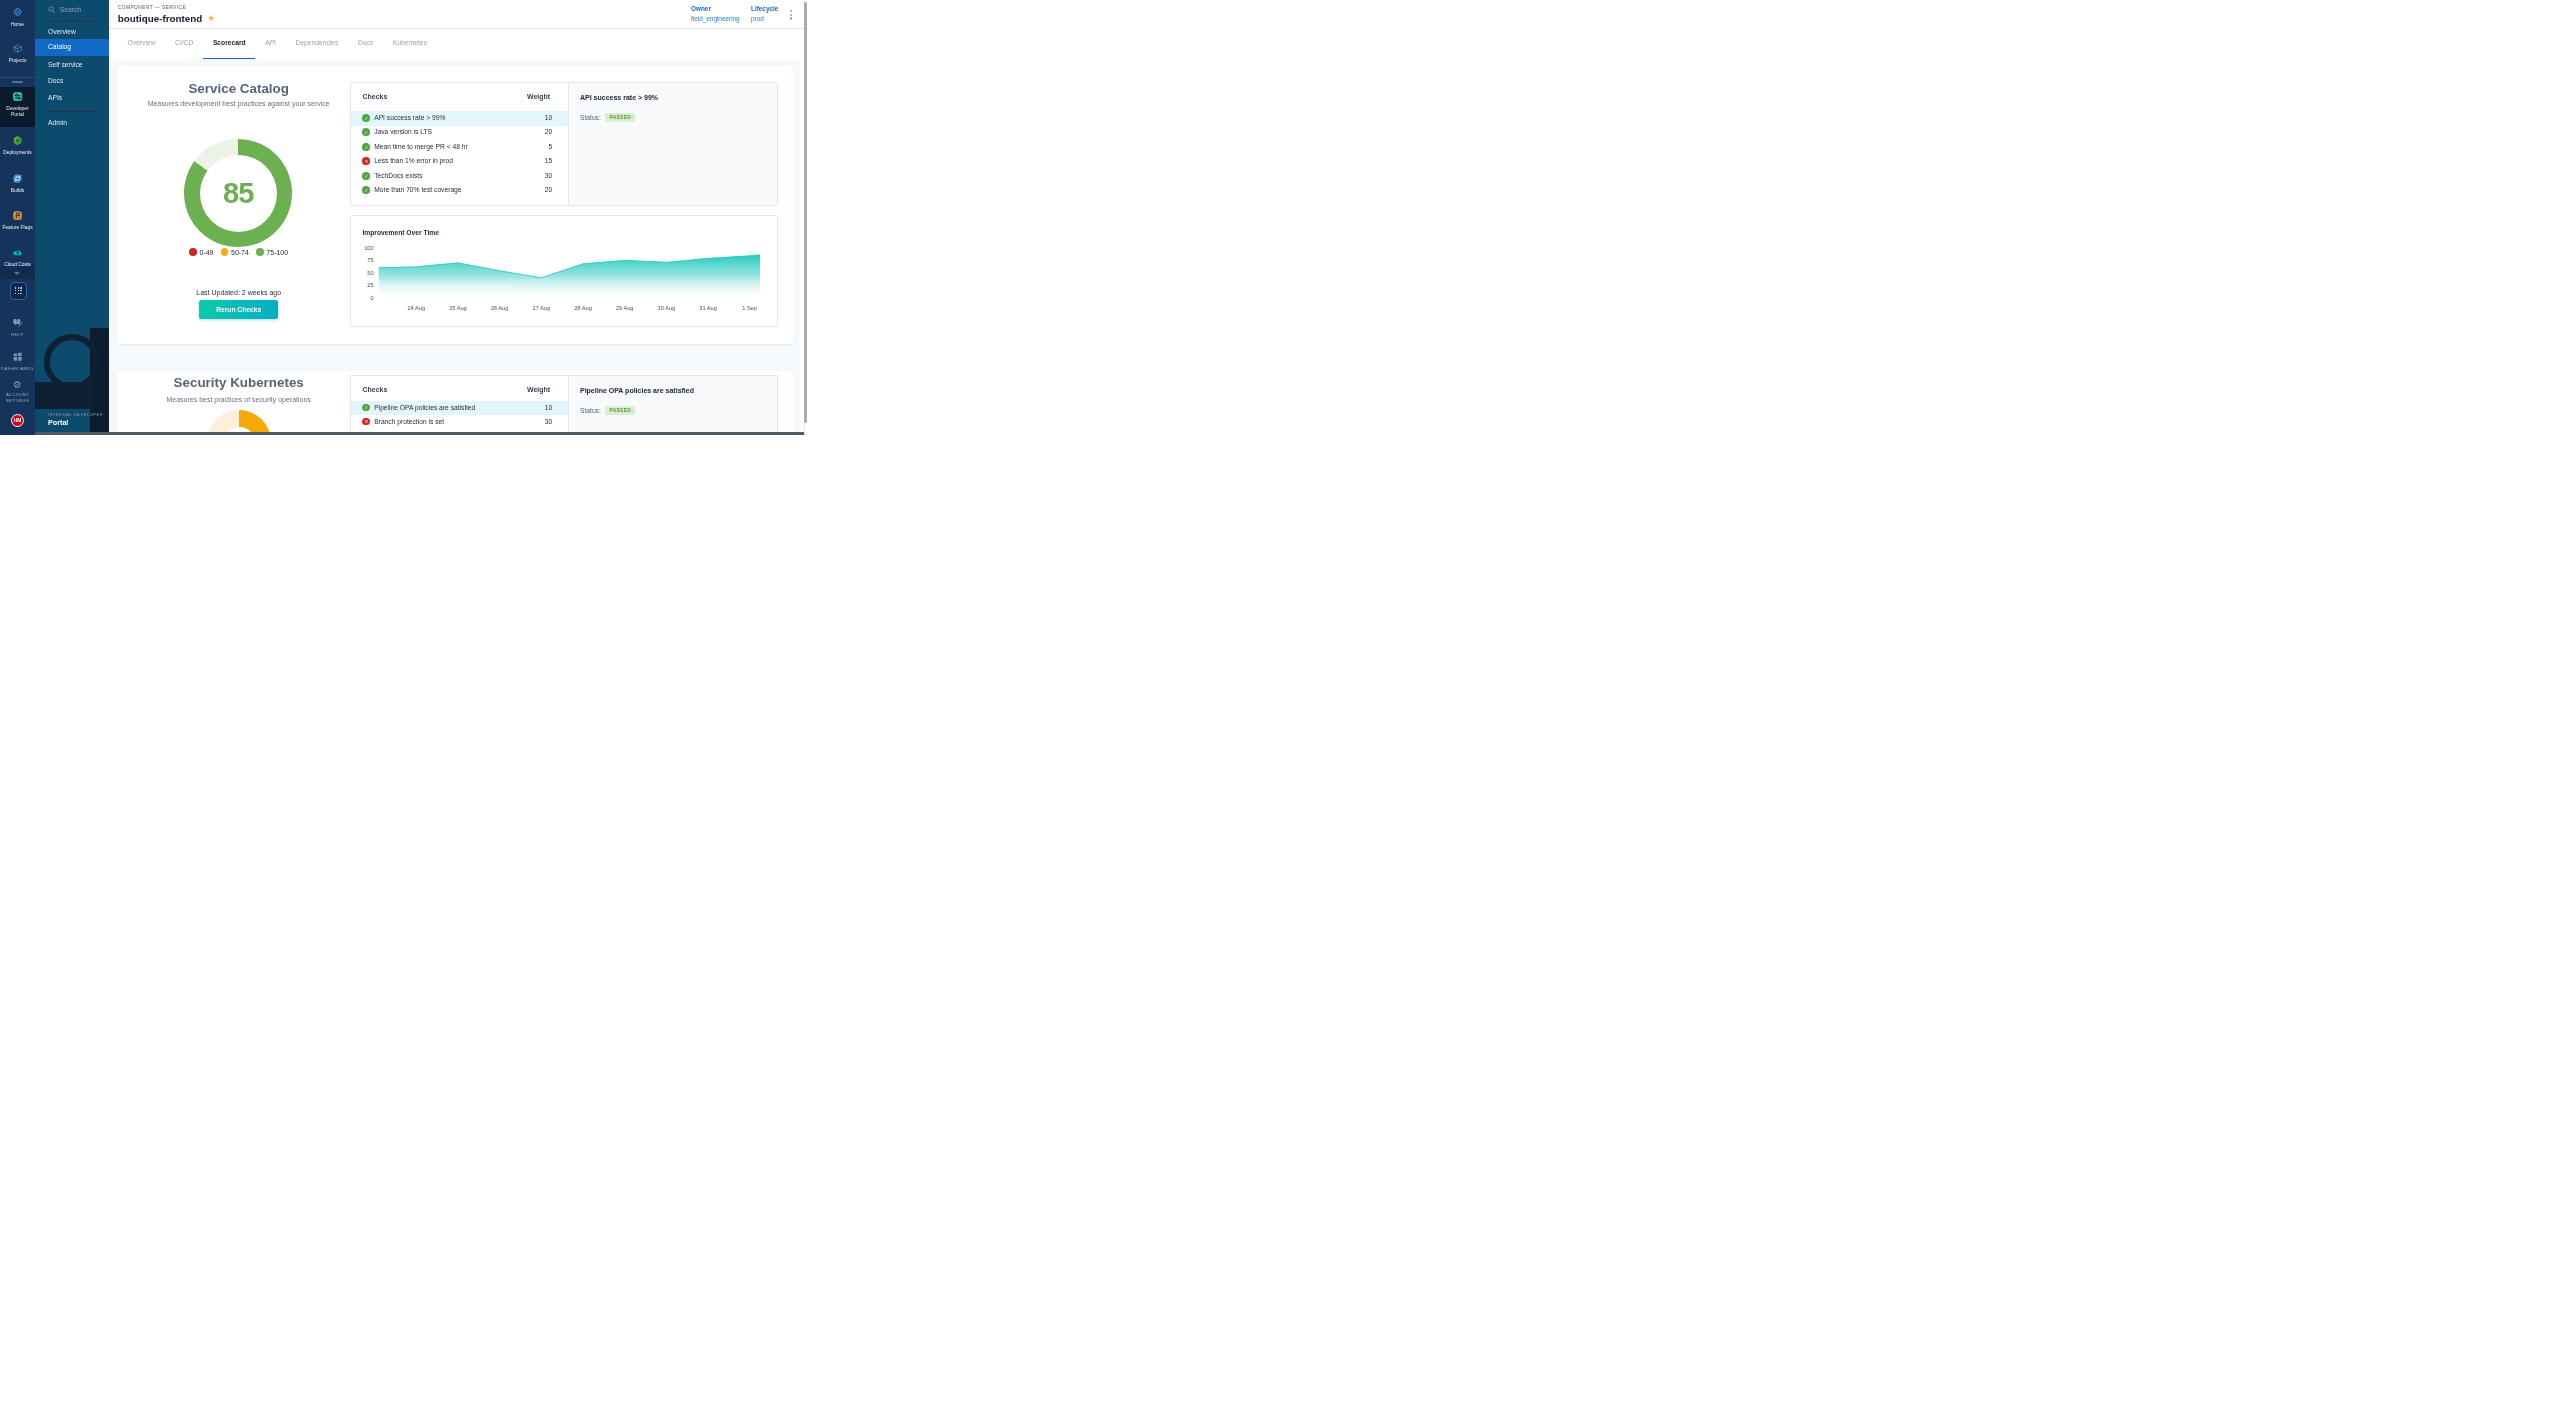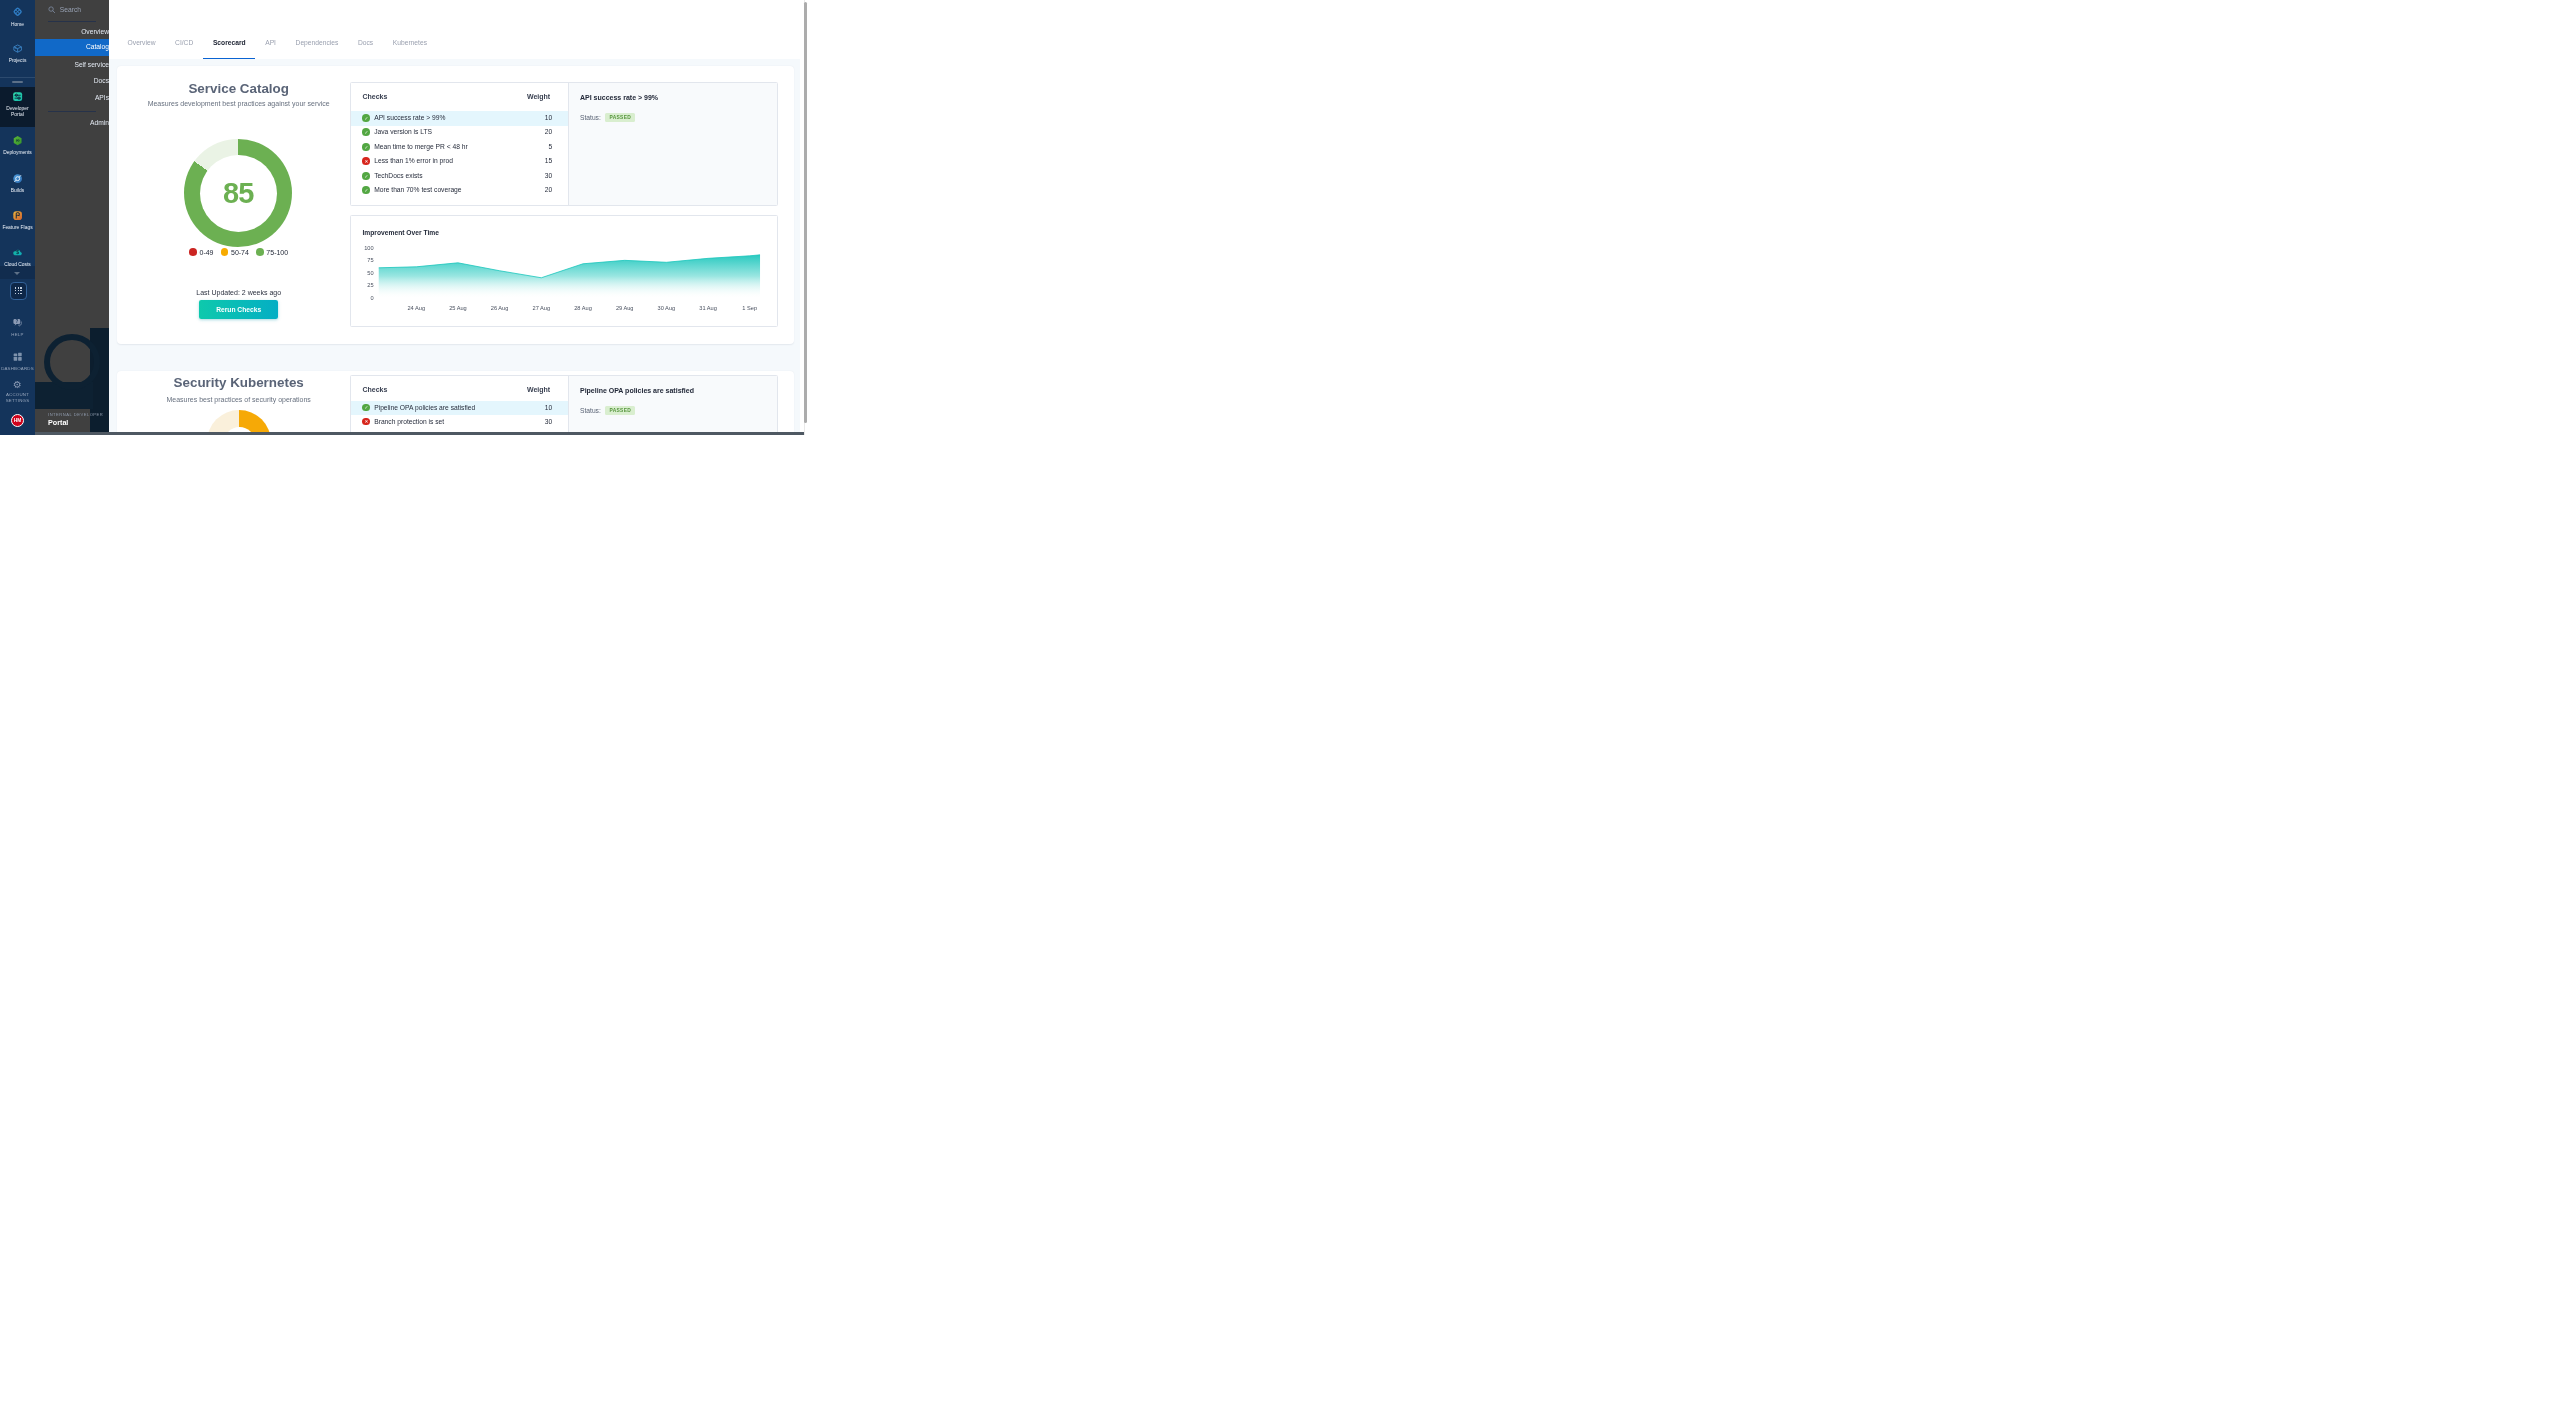--- a/index.html
+++ b/index.html
@@ -15,21 +15,21 @@
   #sb-dash{left:12px;top:81px;width:11.3px;height:1.5px;border-radius:1px;background:#5C7088;}
   #sb-activeblock{left:0;top:87px;width:35px;height:40px;background:#0B1B2D;}
   #sb-band{left:0;top:266px;width:35px;height:13.4px;background:#112C4E;}
   #sb-appsbox{left:9.8px;top:282px;width:15.5px;height:15.5px;border:0.5px solid #33639B;border-radius:4.1px;background:#0E2748;cursor:pointer;}
   .grid9{position:absolute;left:4.1px;top:4.1px;width:7.2px;height:7.2px;display:grid;grid-template-columns:repeat(3,1.5px);grid-template-rows:repeat(3,1.5px);gap:1.3px;}
   .grid9 i{background:#C3CEDC;display:block;}
   #sb-chevron{left:14.4px;top:272px;width:0;height:0;border-left:3.1px solid transparent;border-right:3.1px solid transparent;border-top:3.6px solid #5E7187;cursor:pointer;}
   #sb-avatar{left:10.8px;top:414px;width:13.4px;height:13.4px;border-radius:50%;background:#D0021B;border:1px solid #fff;color:#fff;font-size:4.9px;font-weight:bold;display:flex;align-items:center;justify-content:center;cursor:pointer;box-sizing:border-box;}
   .gearglyph{font-size:9.8px;color:#8C9BB5;line-height:10.3px;}
   
-  #modnav{left:35px;top:0;width:74px;height:435px;background:#404040;overflow:hidden;text-align:right;}
+  #modnav{left:35px;top:0;width:74px;height:435px;background:#0c4a6e;overflow:hidden;}
   #mn-search{position:absolute;left:13px;top:6.2px;display:flex;align-items:center;gap:4.6px;cursor:pointer;}
   #mn-search span{color:#97A1B3;font-size:6.7px;}
   .mn-div{position:absolute;left:13px;width:48px;height:0.5px;background:#26324A;}
   .mn-item{position:absolute;left:0;width:74px;height:16.5px;line-height:16.5px;padding-left:13px;box-sizing:border-box;color:#E3E9F2;font-size:6.7px;cursor:pointer;}
   .mn-item.active{background:#1169C8;color:#FFFFFF;}
   #mn-footer-eyebrow{position:absolute;left:13px;top:412px;font-size:4.1px;letter-spacing:0.5px;color:#8E99AB;}
   #mn-footer-title{position:absolute;left:13px;top:418px;font-size:7.2px;font-weight:bold;color:#FFFFFF;}
   .deco-ring{position:absolute;left:9.3px;top:334px;width:44px;height:44px;border:6.7px solid #0D2132;border-radius:50%;}
   .deco-col{position:absolute;left:55px;top:328px;width:18.5px;height:107px;background:#0C1E2E;}
   .deco-bar{position:absolute;left:0px;top:382px;width:58px;height:27px;background:#0D2132;}
@@ -212,20 +212,40 @@
         <div class="mn-item" style="top: 73px;">Docs</div>
         <div class="mn-item" style="top: 90px;">APIs</div>
       </div>
     <div class="mn-div" style="top:111px;"></div>
     <div class="mn-item" style="top:115px;">Admin</div>
     <div id="mn-footer-eyebrow">INTERNAL DEVELOPER</div>
     <div id="mn-footer-title">Portal</div>
   </div>
 
   <div id="main" class="abs">
+    <div id="header" class="abs">
+      <div id="breadcrumb" class="abs">COMPONENT — SERVICE</div>
+      <div id="titlerow" class="abs">
+        <span id="page-title">boutique-frontend</span>
+        <span id="fav-star">★</span>
+      </div>
+      <div class="hdr-col" style="left:582px;">
+        <div class="l1">Owner</div>
+        <div class="l2">field_engineering</div>
+      </div>
+      <div class="hdr-col" style="left:642px;">
+        <div class="l1">Lifecycle</div>
+        <div class="l2">prod</div>
+      </div>
+      <div id="kebab" class="abs">
+          <i></i>
+          <i></i>
+          <i></i>
+        </div>
+    </div>
 
     <div id="tabsrow" class="abs">
         <div class="tab">Overview</div>
         <div class="tab">CI/CD</div>
         <div class="tab active">Scorecard</div>
         <div class="tab">API</div>
         <div class="tab">Dependencies</div>
         <div class="tab">Docs</div>
         <div class="tab">Kubernetes</div>
       </div>

